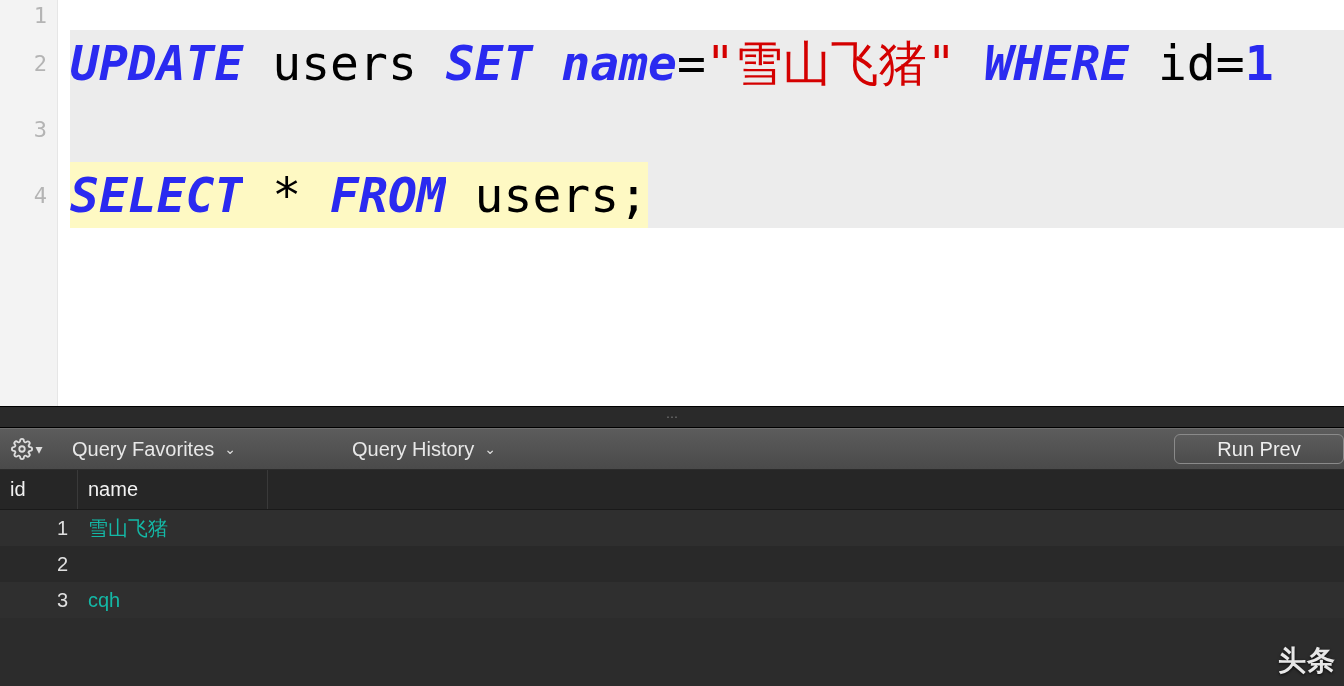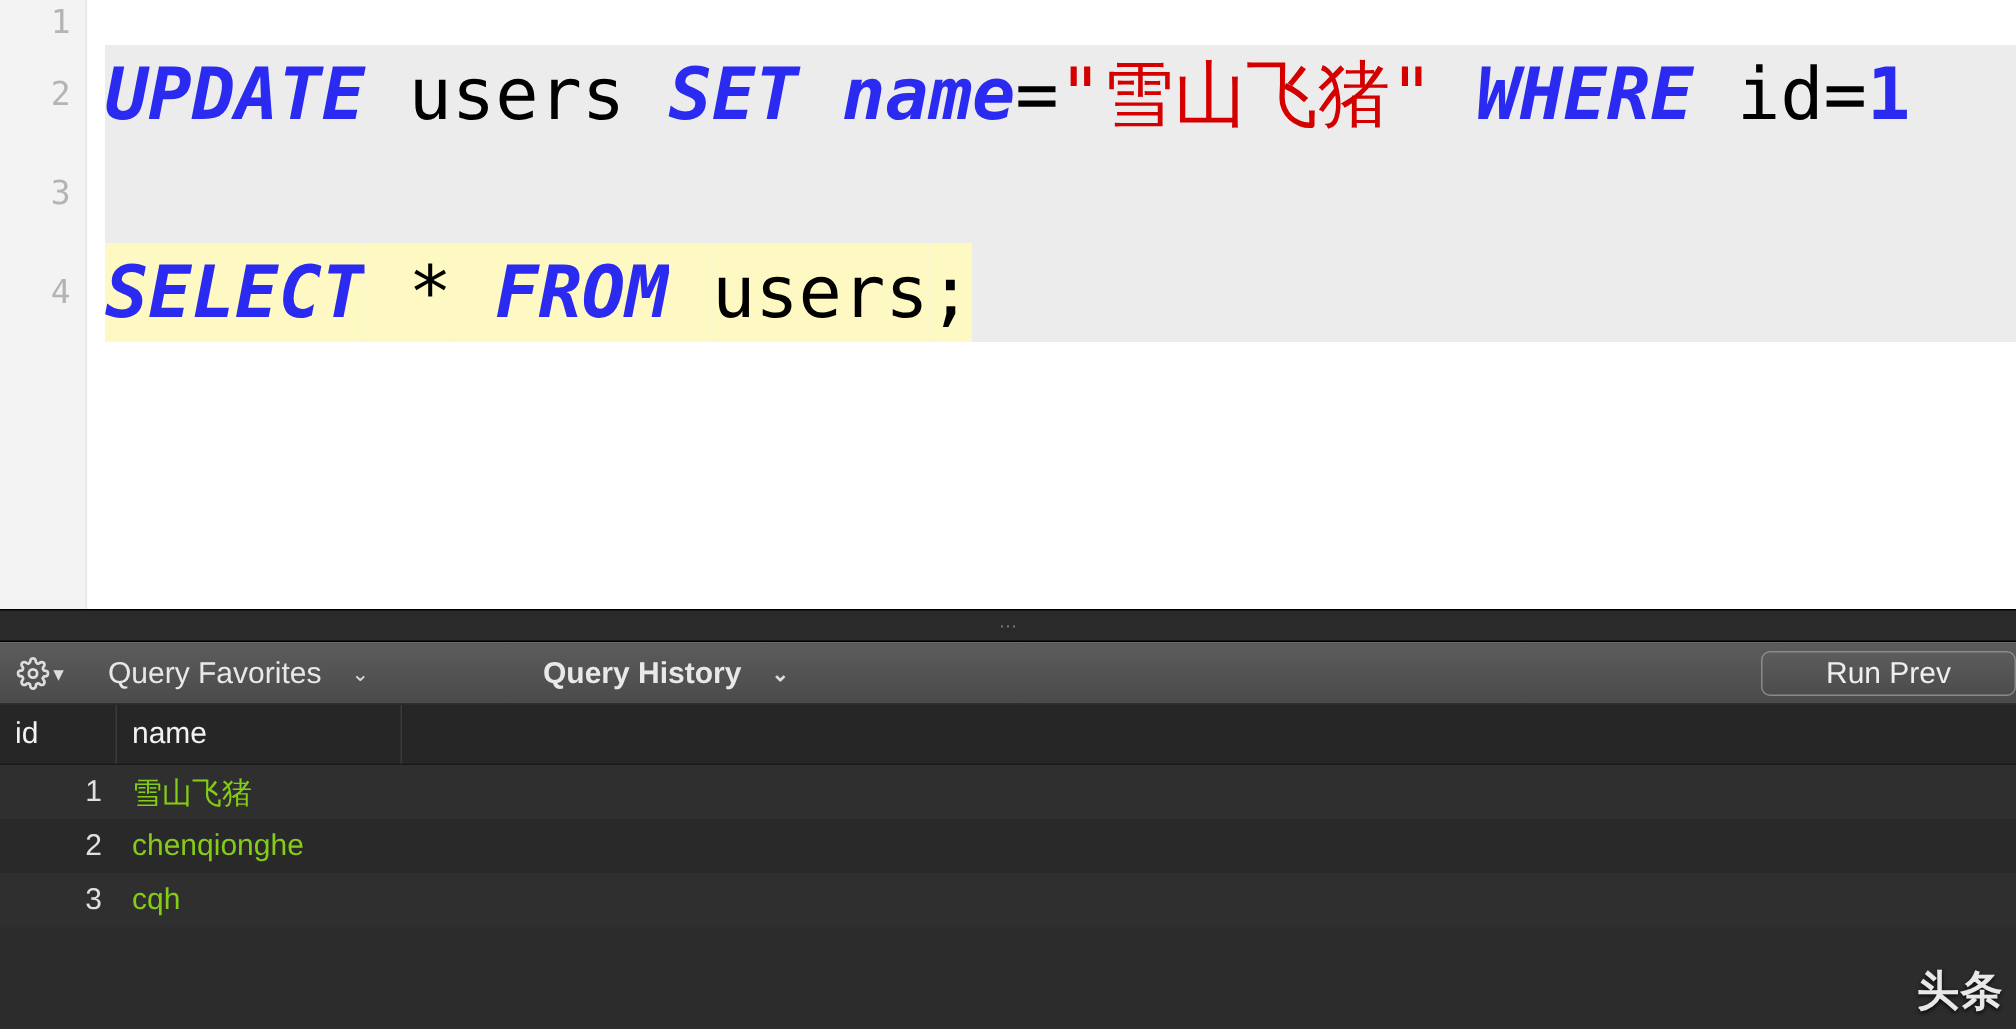--- a/index.html
+++ b/index.html
@@ -79,26 +79,26 @@
     height: 100%;
     display:flex;
     align-items:center;
     justify-content:center;
     color:#ddd;
     font-size:20px;
   }
   .toolbar .group {
     display:flex;
     align-items:center;
-    gap:20px;
+    gap:10px;
     padding: 0 36px 0 18px;
     height:100%;
     cursor:pointer;
   }
-  .toolbar .group.history { padding-left: 80px; font-weight: bold; }
+  .toolbar .group.history { padding-left: 80px; }
   .toolbar .chev { font-size:14px; color:#ddd; }
   .toolbar .spacer { flex:1; }
   .toolbar .run-btn {
     height: 30px;
     border: 1px solid #8a8a8a;
     border-radius: 6px;
     background: linear-gradient(#5c5c5c,#4c4c4c);
     color: #eee;
     padding: 0 24px;
     margin-right: 0;
@@ -138,21 +138,21 @@
   .results .tbody { }
   .results .tr {
     display:flex;
     height: 36px;
     align-items:center;
   }
   .results .tr:nth-child(odd){ background:#2f2f2f; }
   .results .tr:nth-child(even){ background:#292929; }
   .results .td { padding: 0 10px; }
   .results .td.id { width: 78px; text-align:right; color:#e0e0e0; }
-  .results .td.name { flex:1; color:#84cc16; }
+  .results .td.name { flex:1; color:#14b8a6; }
 
   
   .watermark {
     position: fixed;
     right: 8px;
     bottom: 6px;
     color: rgba(255,255,255,0.9);
     font-size: 28px;
     display:flex;
     align-items:center;
@@ -217,21 +217,20 @@
     <div class="th name">name</div>
     <div class="th" style="flex:1;border-right:none"></div>
   </div>
   <div class="tbody" id="tbody">
       <div class="tr">
         <div class="td id">1</div>
         <div class="td name">雪山飞猪</div>
       </div>
       <div class="tr">
         <div class="td id">2</div>
-        <div class="td name">chenqionghe</div>
       </div>
       <div class="tr">
         <div class="td id">3</div>
         <div class="td name">cqh</div>
       </div>
     </div>
 </div>
 
 <div class="watermark">
   <span class="brand">头条</span>

